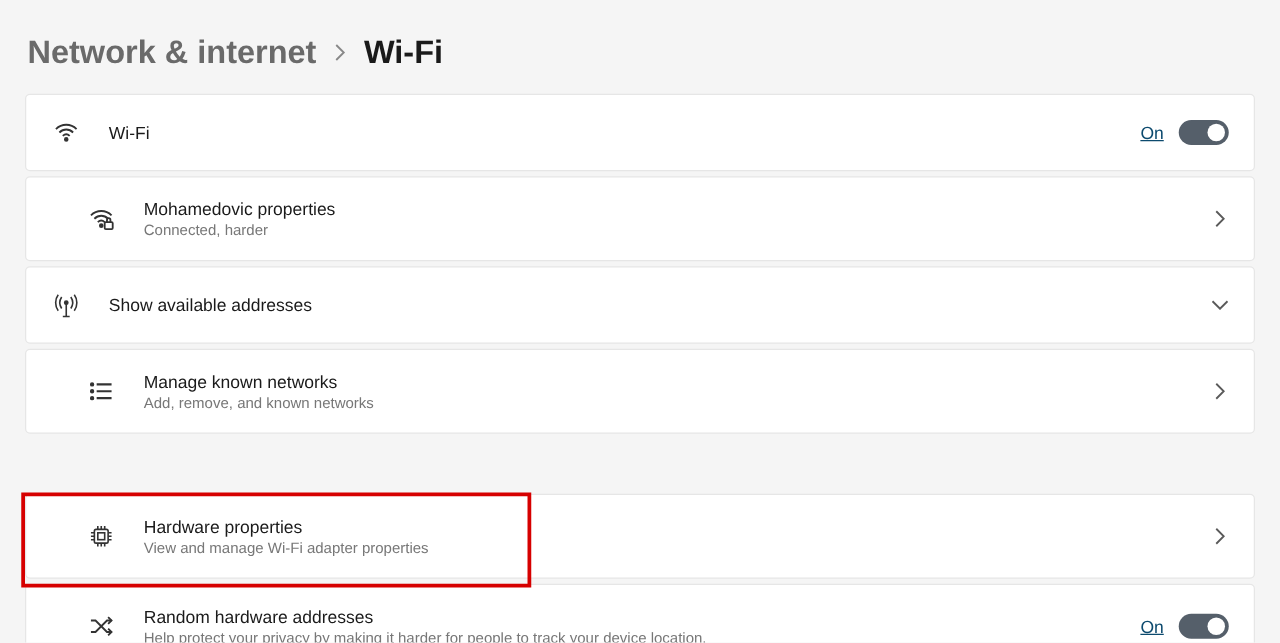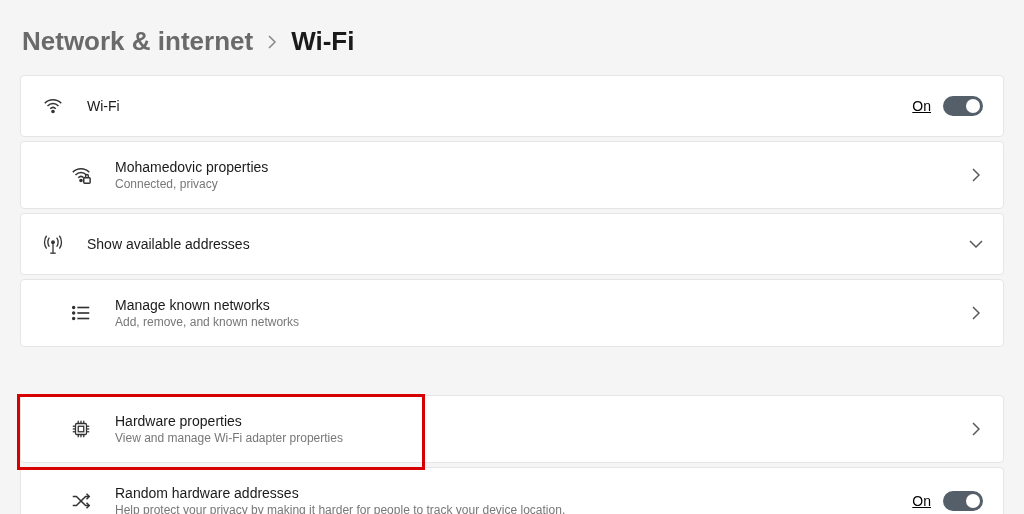--- a/index.html
+++ b/index.html
@@ -111,21 +111,21 @@
     .highlight-box::before {
       content: "";
       position: absolute;
       top: -2px;
       left: -4px;
       width: 402px;
       height: calc(100% + 4px);
       border: 3px solid #d60000;
       pointer-events: none;
     }
-    .state-label { font-size: 14px; color: #000000; text-decoration: underline; }
+    .state-label { font-size: 14px; color: #0c4a6e; text-decoration: underline; }
     svg { display: block; }
   </style>
 </head>
 <body>
 
 <div class="breadcrumb">
   <span class="breadcrumb-parent">Network &amp; internet</span>
   <span class="breadcrumb-sep">
     <svg width="10" height="16" viewBox="0 0 10 16" fill="none">
         <path d="M2 2 L8 8 L2 14" stroke="#888" stroke-width="1.5" fill="none"></path>
@@ -160,21 +160,21 @@
         <path d="M3 9 C8 4 16 4 21 9"></path>
         <path d="M6 12 C9.5 8.5 14.5 8.5 18 12"></path>
         <path d="M9 15 C10.8 13.2 13.2 13.2 15 15"></path>
         <circle cx="12" cy="18" r="1.2" fill="#333"></circle>
         <rect x="15" y="15" width="7" height="6" rx="1" fill="#fff" stroke="#333"></rect>
         <path d="M17 15 v-2 a1.5 1.5 0 0 1 3 0 v2" stroke="#333" fill="none"></path>
       </svg>
     </span>
     <div class="card-text">
       <span class="card-title">Mohamedovic properties</span>
-      <span class="card-subtitle">Connected, privacy</span>
+      <span class="card-subtitle">Connected, harder</span>
     </div>
     <div class="card-right">
       <span class="chevron">
         <svg width="8" height="14" viewBox="0 0 8 14">
             <path d="M1 1 L7 7 L1 13" stroke="#5a5a5a" stroke-width="1.5" fill="none"></path>
           </svg>
       </span>
     </div>
   </div>
 

